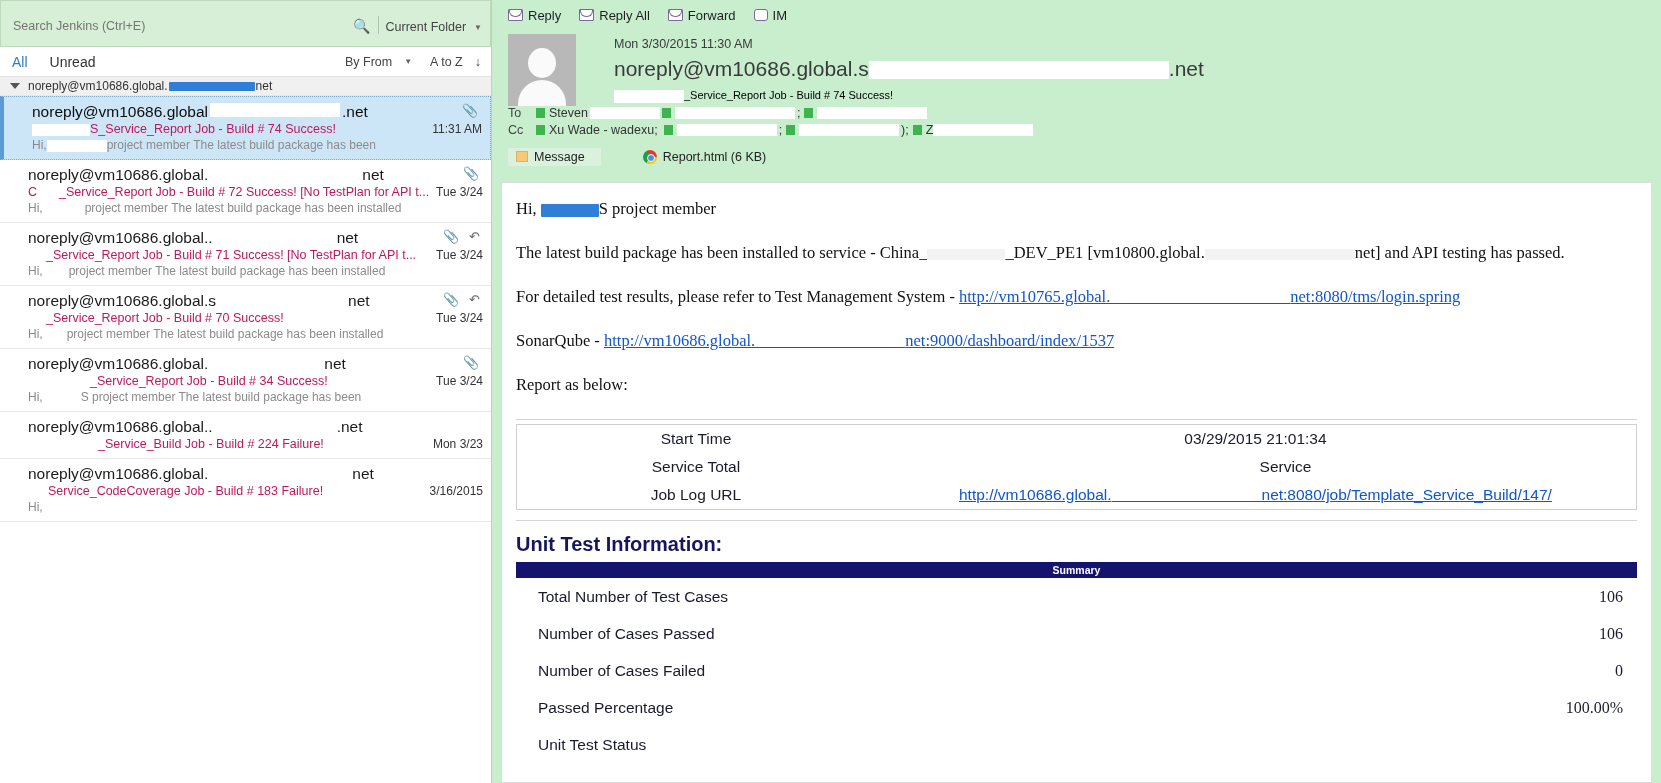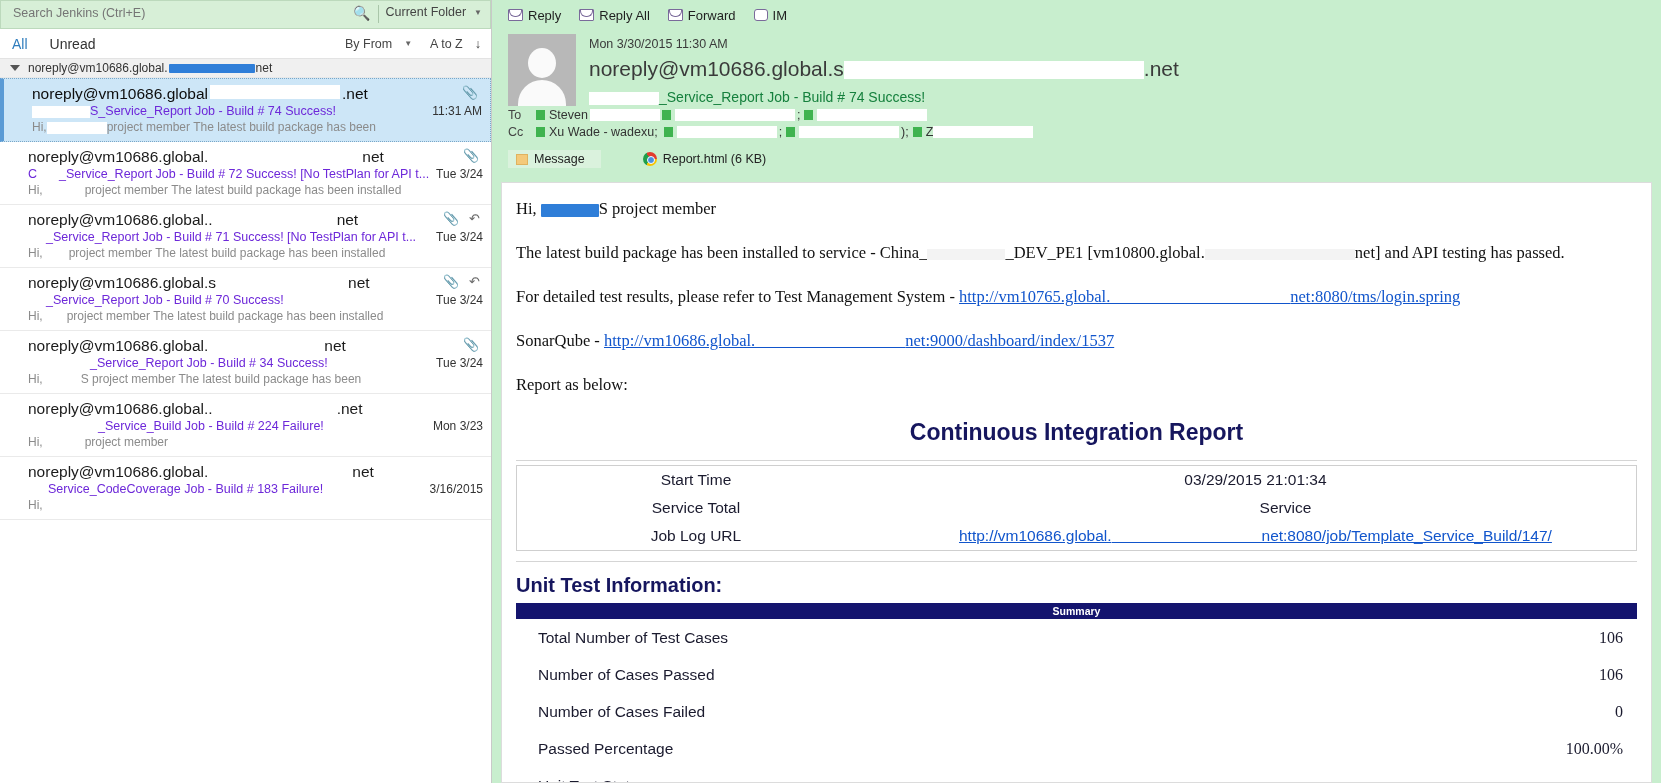--- a/index.html
+++ b/index.html
@@ -15,26 +15,26 @@
   
   .left-pane {
     width: 492px;
     height: 783px;
     background: #ffffff;
     position: relative;
     border-right: 1px solid #c9c9c9;
     flex: 0 0 492px;
   }
   .search-row {
-    height: 29px;
+    height: 47px;
     background: #d7efd7;
     border: 1px solid #bcd9bc;
     display: flex;
-    align-items: flex-start;
-    padding: 4px 4px;
+    align-items: flex-end;
+    padding: 12px 4px;
   }
   .search-input-wrap { flex: 1; display: flex; align-items: center; }
   .search-input {
     border: none;
     background: transparent;
     outline: none;
     font-size: 12.5px;
     color: #555;
     width: 100%;
     font-family: "Liberation Sans", sans-serif;
@@ -99,21 +99,21 @@
     font-size: 15.5px;
     color: #1b1b1b;
     white-space: nowrap;
     overflow: hidden;
     display: flex;
     align-items: baseline;
   }
   .msg-item.selected .msg-line1 { color: #0d0d0d; }
   .msg-line2 {
     font-size: 12.5px;
-    color: #6d28d9;
+    color: #be185d;
     white-space: nowrap;
     overflow: hidden;
     margin-top: 1px;
   }
   .msg-line3 {
     font-size: 12px;
     color: #8b8b8b;
     white-space: nowrap;
     overflow: hidden;
     margin-top: 2px;
@@ -166,24 +166,24 @@
     width: 68px; height: 72px; background: #b8b8b8;
   }
   .avatar .head {
     position: absolute; left: 50%; top: 14px; transform: translateX(-50%);
     width: 28px; height: 30px; border-radius: 50%; background: #fafafa;
   }
   .avatar .body {
     position: absolute; left: 50%; bottom: 0; transform: translateX(-50%);
     width: 48px; height: 26px; border-radius: 24px 24px 0 0; background: #fafafa;
   }
-  .hdr-right { margin-left: 81px; }
+  .hdr-right { margin-left: 106px; }
   .hdr-date { font-size: 12.5px; color: #3a3a3a; padding-top: 3px; }
   .hdr-from { font-size: 21px; color: #3a3a3a; margin-top: 6px; white-space: nowrap; }
-  .hdr-subject { font-size: 14px; color: #15803d; margin-top: 8px; white-space: nowrap; }
+  .hdr-subject { font-size: 11px; color: #000000; margin-top: 8px; white-space: nowrap; }
 
   .recip-row {
     display: flex; align-items: center; font-size: 12.5px; color: #333;
     padding-left: 16px; margin-top: 3px; white-space: nowrap;
   }
   .recip-lbl { width: 26px; color: #444; }
   .pres { display: inline-block; width: 9px; height: 10px; background: #3fb34f; margin: 0 4px 0 2px; vertical-align: middle; }
 
   .tabs-row {
     display: flex; align-items: center; gap: 0;
@@ -406,23 +406,20 @@
       </div>
 
       <div class="msg-item">
         <div class="msg-line1">
           <span>noreply@vm10686.global..</span>
           <span class="redact redact-wht" style="width:120px;height:14px;margin:0 2px;"></span>
           <span>.net</span>
         </div>
         <div class="msg-line2">
           <span class="redact redact-wht" style="width:70px;"></span><span>_Service_Build Job - Build # 224 Failure!</span>
-        </div>
-        <div class="msg-line3">
-          <span>Hi,</span><span class="redact redact-wht" style="width:42px;"></span><span>project member</span>
         </div>
         <div class="msg-meta">
           <div class="msg-icons">&nbsp;</div>
           <div class="msg-date">Mon 3/23</div>
         </div>
       </div>
 
       <div class="msg-item">
         <div class="msg-line1">
           <span>noreply@vm10686.global.</span>
@@ -535,21 +532,20 @@
         <p class="para">
           <span>For detailed test results, please refer to Test Management System - </span><a class="lnk" href="#"><span>http://vm10765.global.</span><span class="redact" style="width:180px;height:12px;background:#ffffff;border-bottom:1px solid #1155cc;"></span><span>net:8080/tms/login.spring</span></a>
         </p>
 
         <p class="para">
           <span>SonarQube - </span><a class="lnk" href="#"><span>http://vm10686.global.</span><span class="redact" style="width:150px;height:12px;background:#ffffff;border-bottom:1px solid #1155cc;"></span><span>net:9000/dashboard/index/1537</span></a>
         </p>
 
         <p class="para">Report as below:</p>
 
-        <div class="report-title">Continuous Integration Report</div>
 
         <hr class="hr-thin">
 
         <table class="info-table">
           <tbody>
               <tr>
             <td class="k">Start Time</td>
             <td class="v">03/29/2015 21:01:34</td>
           </tr>
           <tr>

